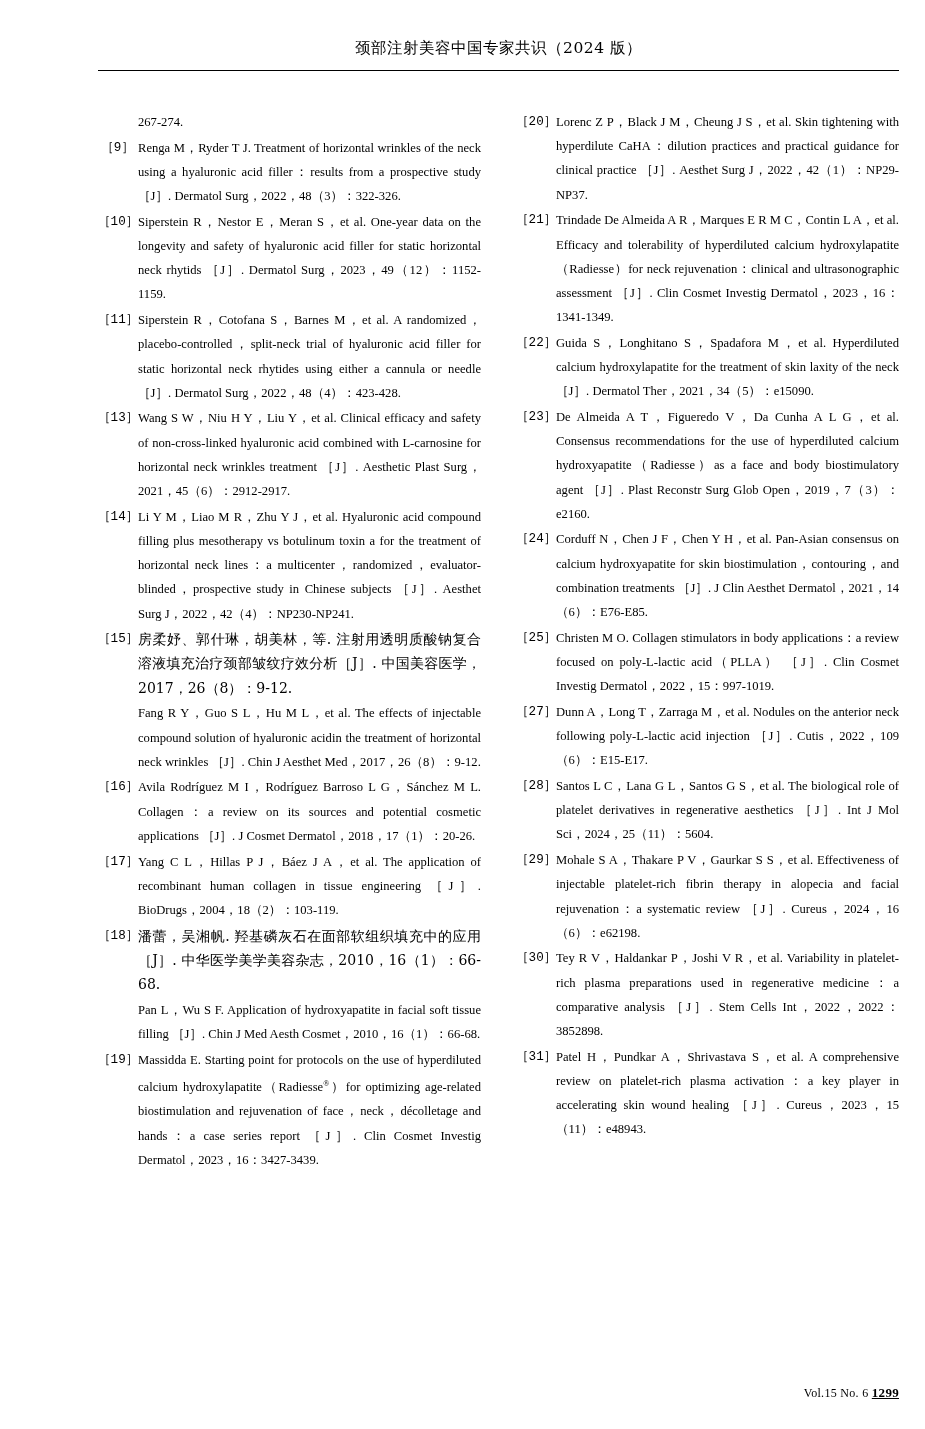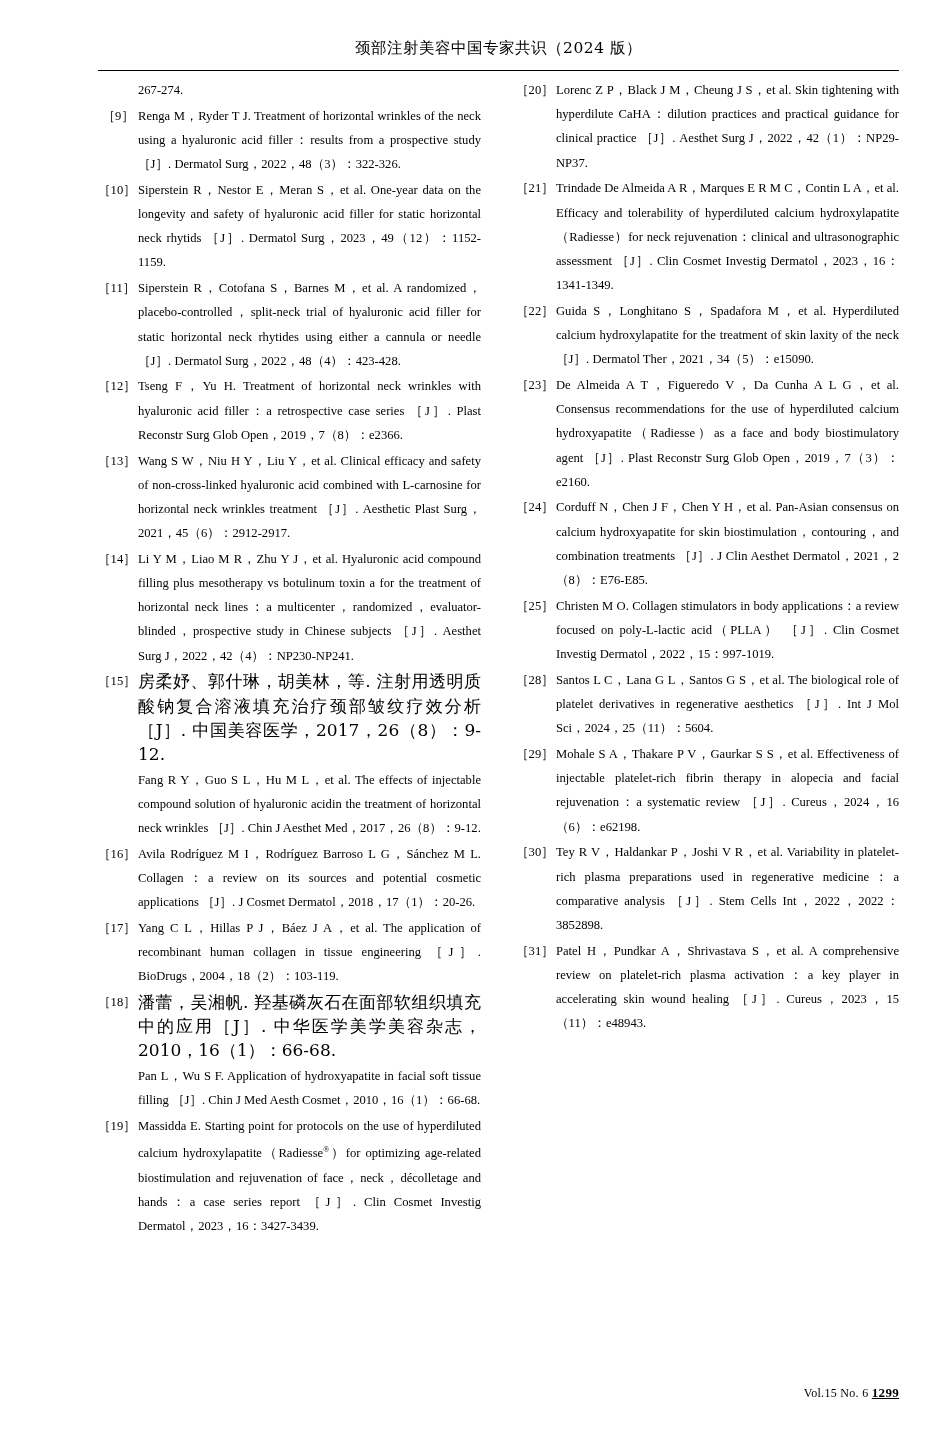--- a/index.html
+++ b/index.html
@@ -36,21 +36,21 @@
   .header-rule {
     position: absolute;
     top: 70px;
     left: 62px;
     width: 801px;
     height: 1px;
     background: #000;
   }
   .columns {
     position: absolute;
-    top: 78px;
+    top: 110px;
     left: 62px;
     width: 801px;
     height: 1270px;
     display: flex;
     justify-content: space-between;
   }
   .col {
     width: 383px;
   }
   .ref {
@@ -59,34 +59,34 @@
     margin-bottom: 1.5px;
   }
   .ref-num {
     width: 40px;
     flex: 0 0 40px;
     font-size: 12.6px;
     line-height: 24.2px;
     text-align: right;
     padding-right: 4px;
     box-sizing: border-box;
-    font-family: Liberation Serif, serif;
+    font-family: Liberation Mono, monospace;
   }
   .ref-body {
     flex: 1;
     font-size: 12.6px;
     line-height: 24.2px;
     text-align: justify;
     text-justify: inter-word;
     font-family: "Liberation Serif", serif;
     hyphens: none;
   }
   .ref-body.cn {
     font-family: "DejaVu Serif", "Liberation Serif", serif;
-    font-size: 17px;
+    font-size: 14px;
   }
   .cont {
     display: flex;
     align-items: flex-start;
     margin-bottom: 1.5px;
   }
   .cont .ref-num { visibility: hidden; }
   .footer {
     position: absolute;
     bottom: 28px;
@@ -123,24 +123,20 @@
         </div>
         <div class="ref">
           <div class="ref-num">［10］</div>
           <div class="ref-body">Siperstein R，Nestor E，Meran S，et al. One-year data on the longevity and safety of hyaluronic acid filler for static horizontal neck rhytids ［J］. Dermatol Surg，2023，49（12）：1152-1159.</div>
         </div>
         <div class="ref">
           <div class="ref-num">［11］</div>
           <div class="ref-body">Siperstein R，Cotofana S，Barnes M，et al. A randomized，placebo-controlled，split-neck trial of hyaluronic acid filler for static horizontal neck rhytides using either a cannula or needle ［J］. Dermatol Surg，2022，48（4）：423-428.</div>
         </div>
         <div class="ref">
-          <div class="ref-num">［12］</div>
-          <div class="ref-body">Tseng F，Yu H. Treatment of horizontal neck wrinkles with hyaluronic acid filler：a retrospective case series ［J］. Plast Reconstr Surg Glob Open，2019，7（8）：e2366.</div>
-        </div>
-        <div class="ref">
           <div class="ref-num">［13］</div>
           <div class="ref-body">Wang S W，Niu H Y，Liu Y，et al. Clinical efficacy and safety of non-cross-linked hyaluronic acid combined with L-carnosine for horizontal neck wrinkles treatment ［J］. Aesthetic Plast Surg，2021，45（6）：2912-2917.</div>
         </div>
         <div class="ref">
           <div class="ref-num">［14］</div>
           <div class="ref-body">Li Y M，Liao M R，Zhu Y J，et al. Hyaluronic acid compound filling plus mesotherapy vs botulinum toxin a for the treatment of horizontal neck lines：a multicenter，randomized，evaluator-blinded，prospective study in Chinese subjects ［J］. Aesthet Surg J，2022，42（4）：NP230-NP241.</div>
         </div>
         <div class="ref">
           <div class="ref-num">［15］</div>
           <div class="ref-body cn">房柔妤、郭什琳，胡美林，等. 注射用透明质酸钠复合溶液填充治疗颈部皱纹疗效分析［J］. 中国美容医学，2017，26（8）：9-12.</div>
@@ -183,25 +179,29 @@
         <div class="ref">
           <div class="ref-num">［22］</div>
           <div class="ref-body">Guida S，Longhitano S，Spadafora M，et al. Hyperdiluted calcium hydroxylapatite for the treatment of skin laxity of the neck ［J］. Dermatol Ther，2021，34（5）：e15090.</div>
         </div>
         <div class="ref">
           <div class="ref-num">［23］</div>
           <div class="ref-body">De Almeida A T，Figueredo V，Da Cunha A L G，et al. Consensus recommendations for the use of hyperdiluted calcium hydroxyapatite（Radiesse）as a face and body biostimulatory agent ［J］. Plast Reconstr Surg Glob Open，2019，7（3）：e2160.</div>
         </div>
         <div class="ref">
           <div class="ref-num">［24］</div>
-          <div class="ref-body">Corduff N，Chen J F，Chen Y H，et al. Pan-Asian consensus on calcium hydroxyapatite for skin biostimulation，contouring，and combination treatments ［J］. J Clin Aesthet Dermatol，2021，2（8）：E76-E85.</div>
+          <div class="ref-body">Corduff N，Chen J F，Chen Y H，et al. Pan-Asian consensus on calcium hydroxyapatite for skin biostimulation，contouring，and combination treatments ［J］. J Clin Aesthet Dermatol，2021，14（6）：E76-E85.</div>
         </div>
         <div class="ref">
           <div class="ref-num">［25］</div>
           <div class="ref-body">Christen M O. Collagen stimulators in body applications：a review focused on poly-L-lactic acid（PLLA）  ［J］. Clin Cosmet Investig Dermatol，2022，15：997-1019.</div>
+        </div>
+        <div class="ref">
+          <div class="ref-num">［27］</div>
+          <div class="ref-body">Dunn A，Long T，Zarraga M，et al. Nodules on the anterior neck following poly-L-lactic acid injection ［J］. Cutis，2022，109（6）：E15-E17.</div>
         </div>
         <div class="ref">
           <div class="ref-num">［28］</div>
           <div class="ref-body">Santos L C，Lana G L，Santos G S，et al. The biological role of platelet derivatives in regenerative aesthetics ［J］. Int J Mol Sci，2024，25（11）：5604.</div>
         </div>
         <div class="ref">
           <div class="ref-num">［29］</div>
           <div class="ref-body">Mohale S A，Thakare P V，Gaurkar S S，et al. Effectiveness of injectable platelet-rich fibrin therapy in alopecia and facial rejuvenation：a systematic review ［J］. Cureus，2024，16（6）：e62198.</div>
         </div>
         <div class="ref">

